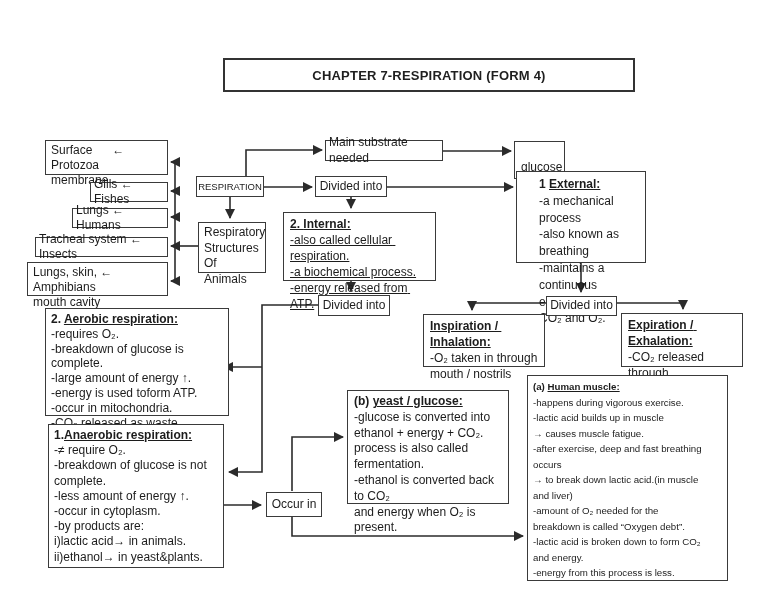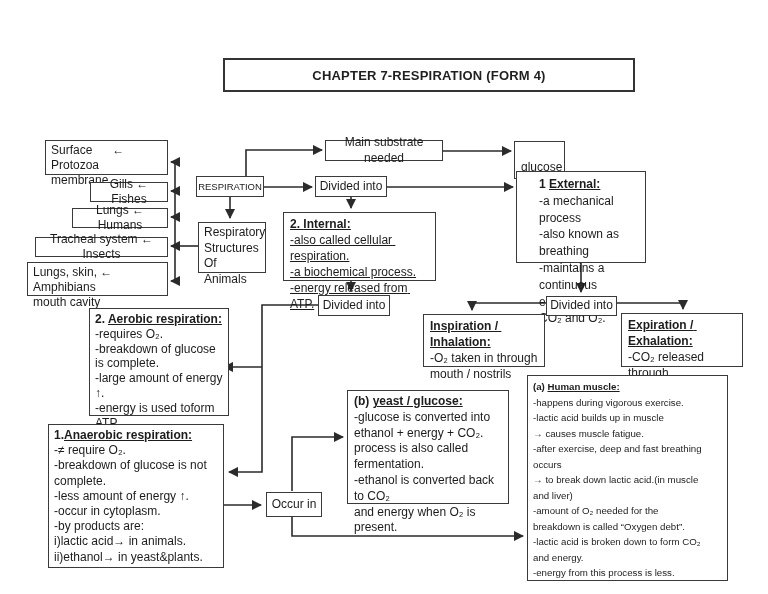--- a/index.html
+++ b/index.html
@@ -8,21 +8,21 @@
     font-family:"Liberation Sans","DejaVu Sans",sans-serif; color:#1f1f1f;
     overflow:hidden;
   }
   svg.wires { position:absolute; left:0; top:0; z-index:1; }
   .box {
     position:absolute; box-sizing:border-box; background:#ffffff;
     border:1.6px solid #3a3a3a; font-size:12px; line-height:15.5px;
     padding:2px 5px; z-index:2; color:#1c1c1c;
   }
   .big { border-width:1.8px; }
-  .center { display:flex; align-items:center; justify-content:center; text-align:center; padding:0 3px; }
+  .center { display:flex; align-items:center; justify-content:center; text-align:left; padding:0 3px; }
   .hd { font-weight:700; white-space:pre-wrap; }
   .u { text-decoration:underline; font-weight:700; }
   .body { white-space:pre-wrap; }
   .title-box {
     position:absolute; left:223px; top:58px; width:412px; height:34px;
     border:2px solid #333; box-sizing:border-box; display:flex;
     align-items:center; justify-content:center; font-weight:700; font-size:13px;
     letter-spacing:.2px; z-index:2; background:#fff;
   }
   .lh148 { line-height:14.8px; }
@@ -138,21 +138,21 @@
     <div class="hd u">Inspiration / Inhalation:</div>
     <div class="body">-O₂ taken in through
 mouth / nostrils</div>
   </div>
   <div class="box big lh160" style="left:621px;top:313px;width:122px;height:54px;padding:3px 6px;">
     <div class="hd u">Expiration / Exhalation:</div>
     <div class="body">-CO₂ released through
 mouth / nostrils</div>
   </div>
 
-  <div class="box big lh148" style="left:45px;top:308px;width:140px;height:108px;padding:3px 5px;margin-left:44px;">
+  <div class="box big lh148" style="left:45px;top:308px;width:184px;height:108px;padding:3px 5px;">
     <div class="hd"><span>2. </span><span class="u">Aerobic respiration:</span></div>
     <div class="body">-requires O₂.
 -breakdown of glucose is complete.
 -large amount of energy ↑.
 -energy is used toform ATP.
 -occur in mitochondria.
 -CO₂ released as waste products.</div>
   </div>
   <div class="box big lh152" style="left:48px;top:424px;width:176px;height:144px;padding:3px 5px;">
     <div class="hd"><span>1.</span><span class="u">Anaerobic respiration:</span></div>

